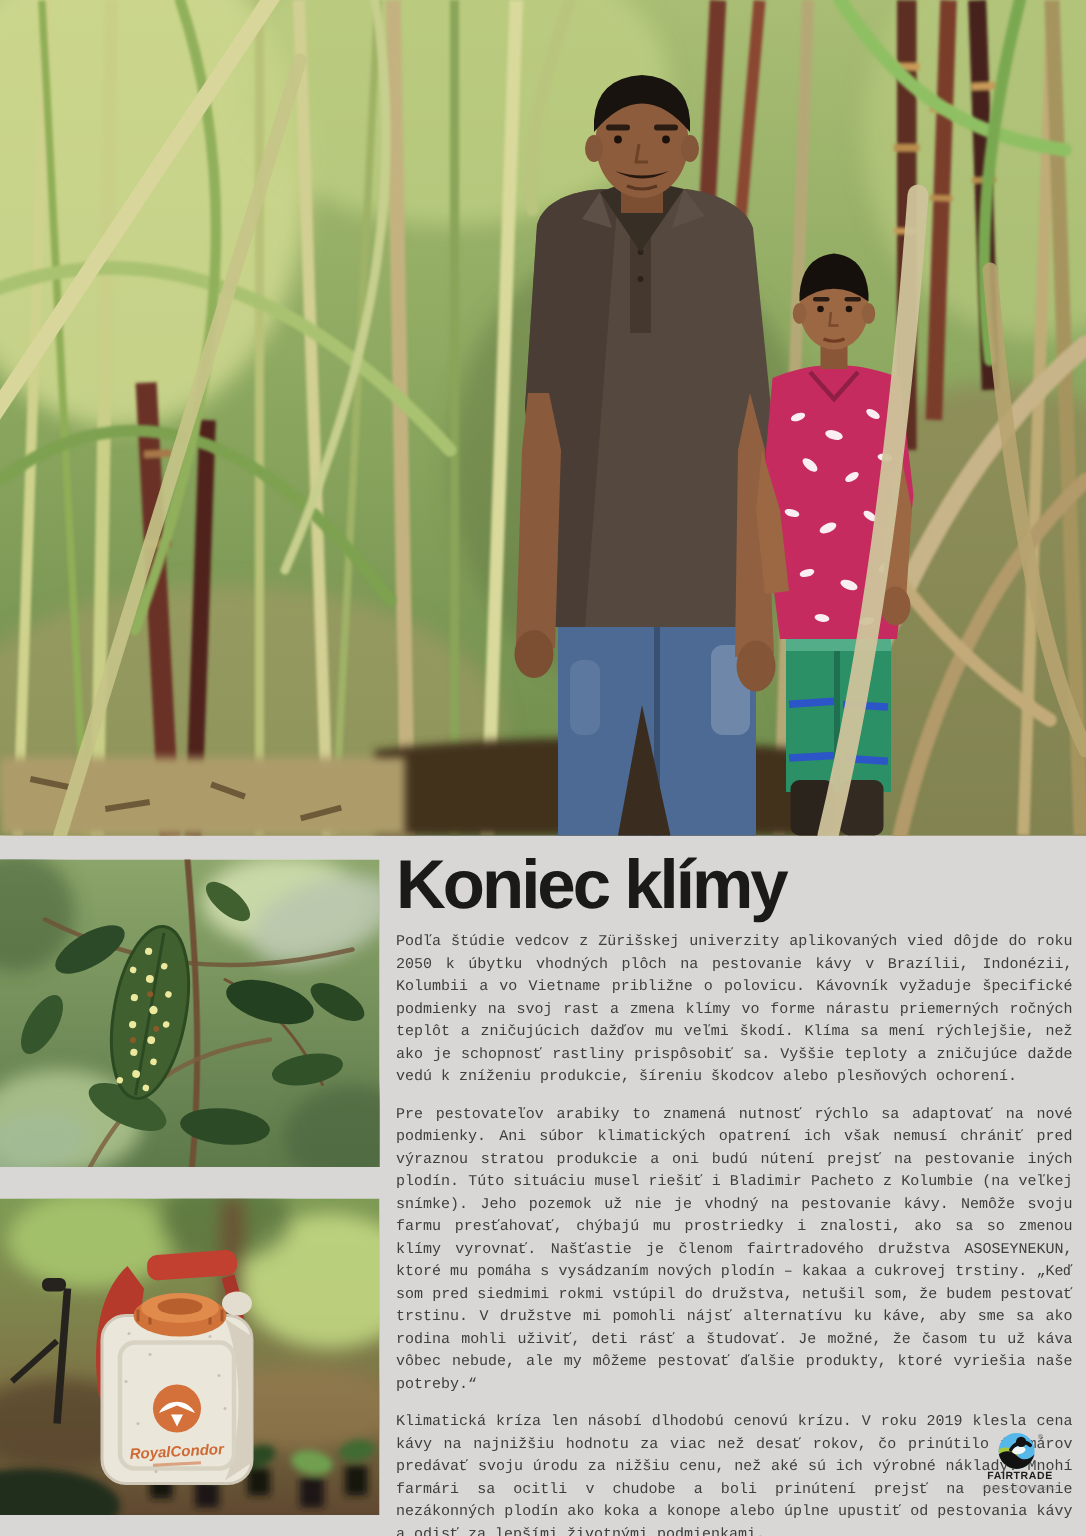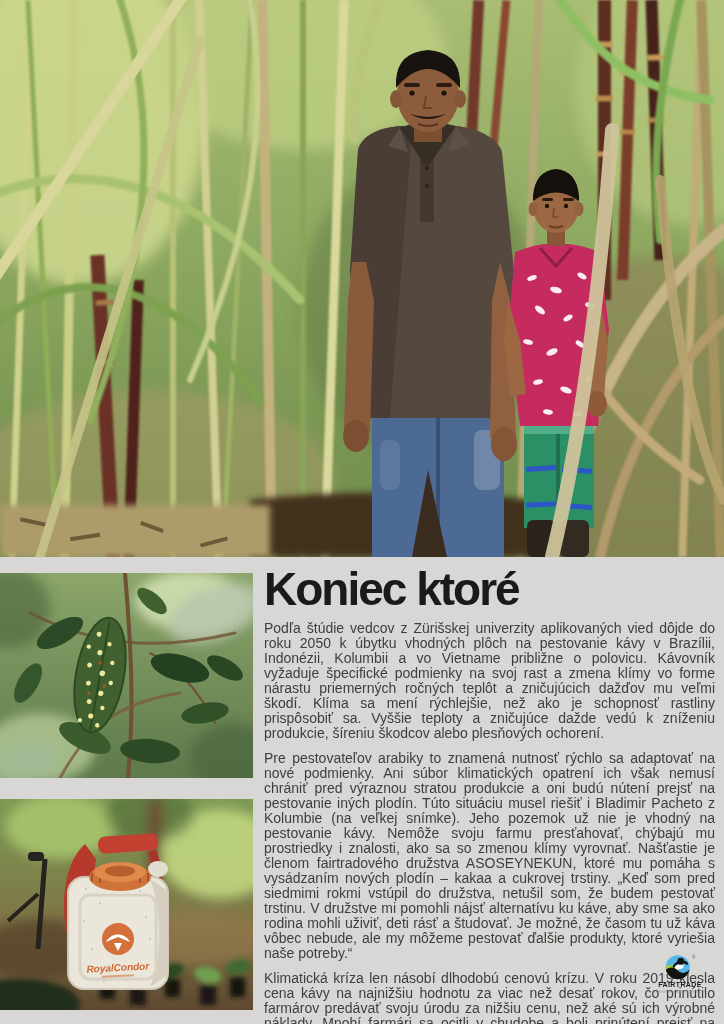--- a/index.html
+++ b/index.html
@@ -15,22 +15,22 @@
   .photo-coffee svg, .photo-sprayer svg, .hero-photo svg { display:block; }
 
   .article {
     position:absolute; left:264px; top:566px; width:451px; color:#3e3e3d;
   }
   .article h1 {
     font-size:46px; line-height:1.0; font-weight:bold; letter-spacing:-2px;
     color:#1a1a19; margin:0 0 9px 0;
   }
   .article p {
-    font-size:14px; line-height:15px; text-align:justify;
-    -webkit-hyphens:auto; hyphens:auto; margin:0 0 10px 0;
+    font-size:10px; line-height:15px; text-align:justify;
+    -webkit-hyphens:auto; hyphens:auto; margin:0 0 10px 0;font-family:Liberation Mono, monospace;
   }
   .fairtrade {
     position:absolute; left:644px; top:953px; width:72px;
     display:flex; flex-direction:column; align-items:center;
   }
   .ft-line1 { font-size:7px; font-weight:bold; color:#1c1c1b; letter-spacing:.4px; margin-top:1px; }
   .ft-line2 { font-size:4.2px; color:#9b9b99; letter-spacing:.3px; margin-top:1px; }
 </style>
 </head>
 <body>
@@ -354,21 +354,21 @@
         <circle cx="118" cy="140" r="16" fill="#d4703a"></circle>
         <path d="M106,143 C111,133 125,133 130,143 L118,138 Z" fill="#ffffff"></path>
         <path d="M114,144 L118,152 L122,144 Z" fill="#ffffff"></path>
         <text x="118" y="172" font-size="10" font-style="italic" font-weight="bold" fill="#cf6a35" text-anchor="middle" transform="rotate(-3 118 172)">RoyalCondor</text>
         <rect x="102" y="176" width="32" height="2" fill="#cf6a35" opacity=".55" transform="rotate(-3 118 177)"></rect>
       </g>
     </svg>
   </div>
 
   <div class="article">
-    <h1>Koniec ktoré</h1>
+    <h1>Koniec klímy</h1>
     <p>Podľa štúdie vedcov z Zürišskej univerzity aplikovaných vied dôjde do roku 2050 k úbytku vhodných plôch na pestovanie kávy v Brazílii, Indonézii, Kolumbii a vo Vietname približne o polovicu. Kávovník vyžaduje špecifické podmienky na svoj rast a zmena klímy vo forme nárastu priemerných ročných teplôt a zničujúcich dažďov mu veľmi škodí. Klíma sa mení rýchlejšie, než ako je schopnosť rastliny prispôsobiť sa. Vyššie teploty a zničujúce dažde vedú k zníženiu produkcie, šíreniu škodcov alebo plesňových ochorení.</p>
     <p>Pre pestovateľov arabiky to znamená nutnosť rýchlo sa adaptovať na nové podmienky. Ani súbor klimatických opatrení ich však nemusí chrániť pred výraznou stratou produkcie a oni budú nútení prejsť na pestovanie iných plodín. Túto situáciu musel riešiť i Bladimir Pacheto z Kolumbie (na veľkej snímke). Jeho pozemok už nie je vhodný na pestovanie kávy. Nemôže svoju farmu presťahovať, chýbajú mu prostriedky i znalosti, ako sa so zmenou klímy vyrovnať. Našťastie je členom fairtradového družstva ASOSEYNEKUN, ktoré mu pomáha s vysádzaním nových plodín – kakaa a cukrovej trstiny. „Keď som pred siedmimi rokmi vstúpil do družstva, netušil som, že budem pestovať trstinu. V družstve mi pomohli nájsť alternatívu ku káve, aby sme sa ako rodina mohli uživiť, deti rásť a študovať. Je možné, že časom tu už káva vôbec nebude, ale my môžeme pestovať ďalšie produkty, ktoré vyriešia naše potreby.“</p>
     <p>Klimatická kríza len násobí dlhodobú cenovú krízu. V roku 2019 klesla cena kávy na najnižšiu hodnotu za viac než desať rokov, čo prinútilo farmárov predávať svoju úrodu za nižšiu cenu, než aké sú ich výrobné náklady. Mnohí farmári sa ocitli v chudobe a boli prinútení prejsť na pestovanie nezákonných plodín ako koka a konope alebo úplne upustiť od pestovania kávy a odisť za lepšími životnými podmienkami.</p>
   </div>
 
   <div class="fairtrade">
     <svg width="34" height="27" viewBox="0 0 44 36">
       <defs>
           <clipPath id="ftc">
             <circle cx="19" cy="19" r="16"></circle>

